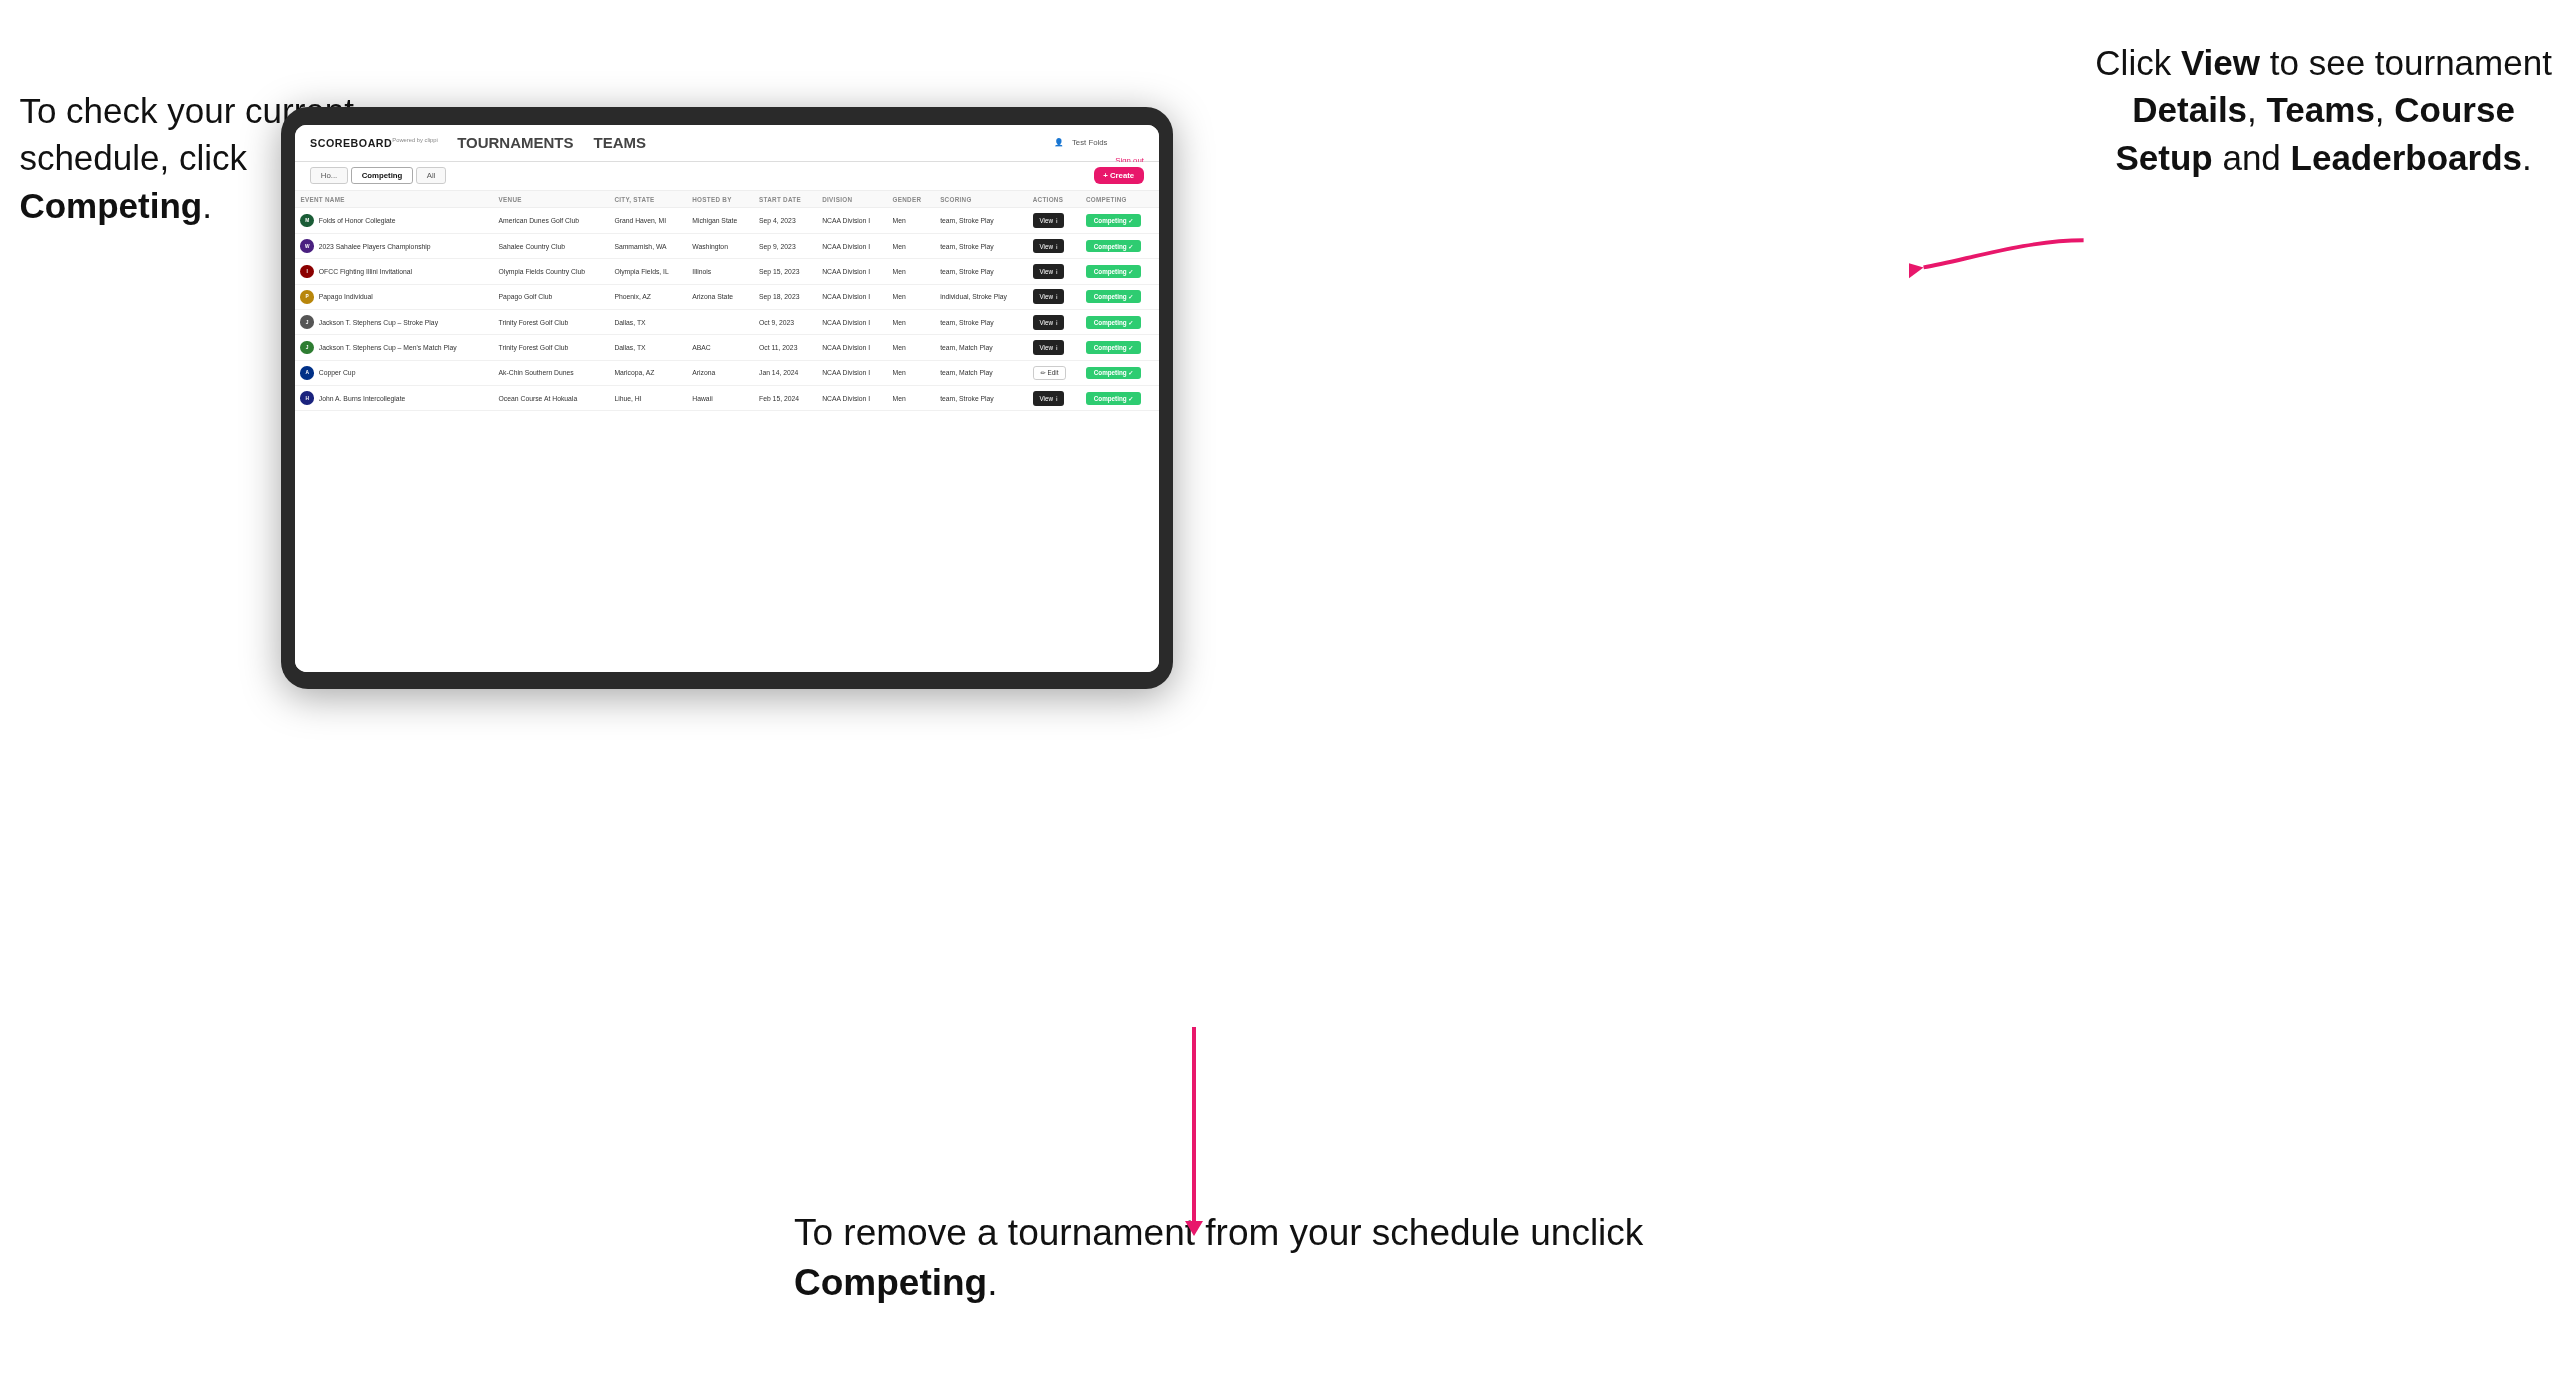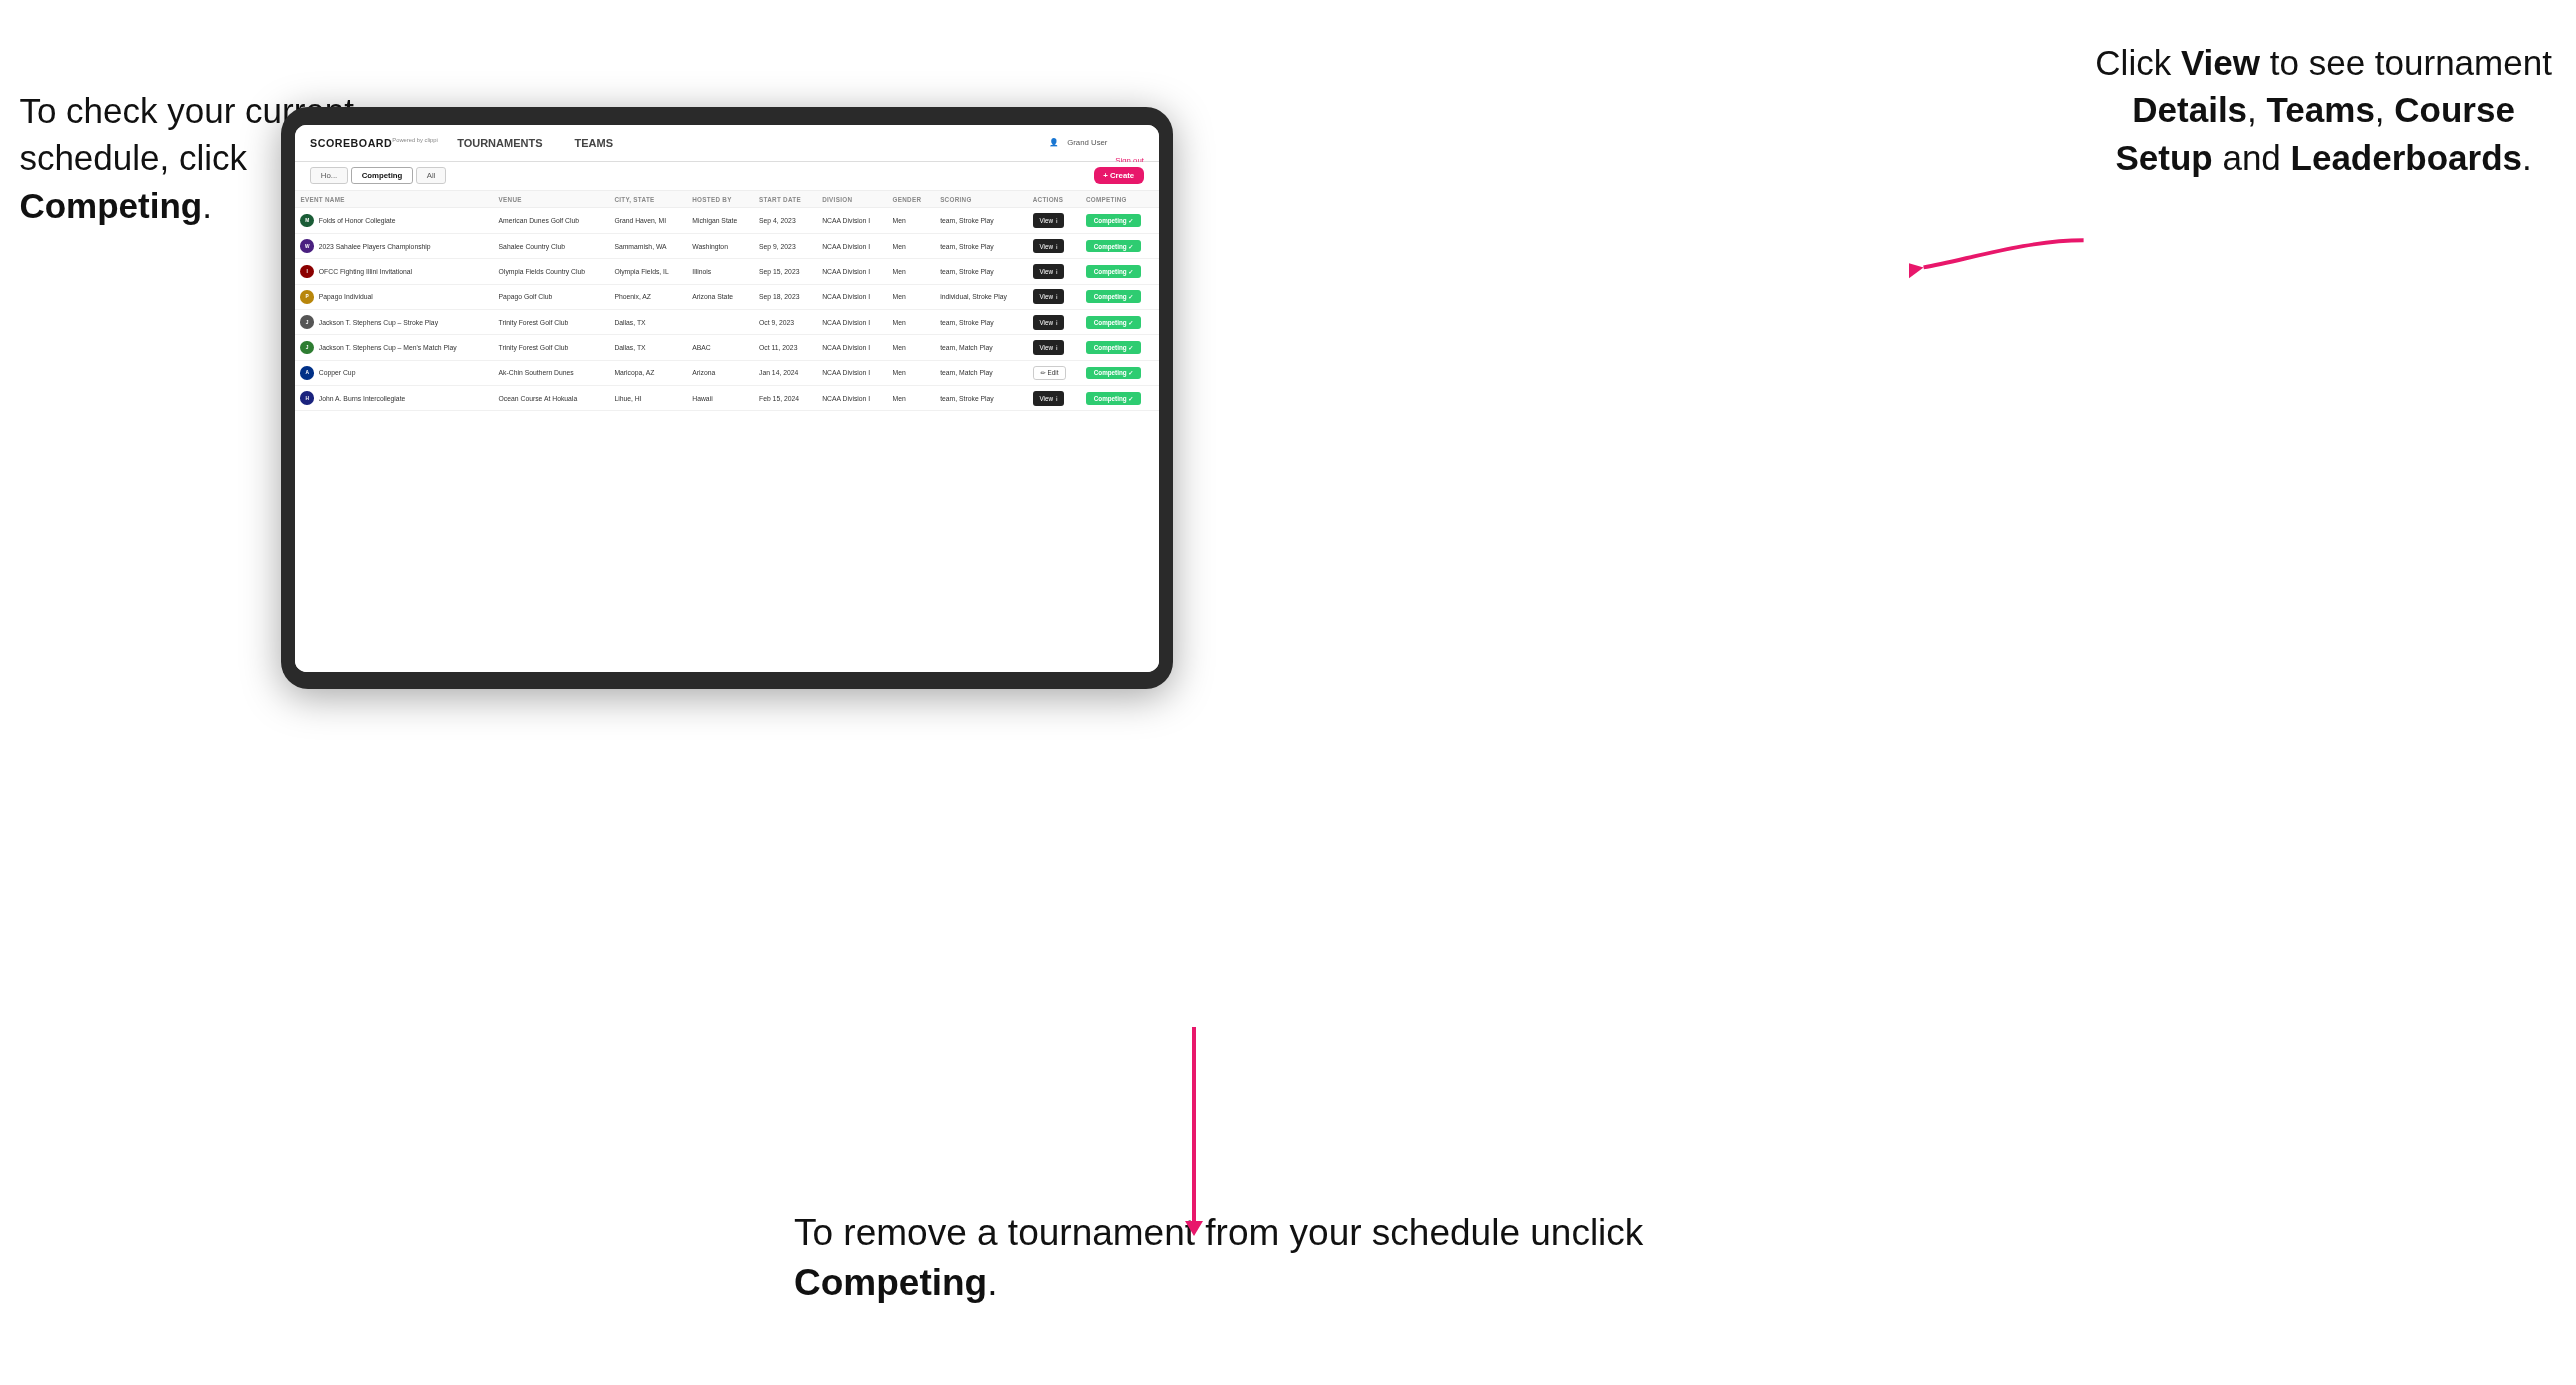--- a/index.html
+++ b/index.html
@@ -84,22 +84,22 @@
       color: #1a1a1a;
       letter-spacing: 0.5px;
     }
     .logo-sub {
       font-size: 5.8px;
       color: #888;
     }
 
     .nav-links {
       display: flex;
-      gap: 32px;
-      font-size: 11px;
+      gap: 20px;
+      font-size: 15px;
       font-weight: 600;
       color: #444;
       flex: 1;
     }
     .nav-link { cursor: pointer; }
 
     .nav-right {
       display: flex;
       align-items: center;
       gap: 7.8px;
@@ -333,21 +333,21 @@
       <div class="logo-area">
         <span class="logo-text">SCOREBOARD</span>
         <span class="logo-sub">Powered by clippi</span>
       </div>
       <div class="nav-links">
         <span class="nav-link">TOURNAMENTS</span>
         <span class="nav-link">TEAMS</span>
       </div>
       <div class="nav-right">
         <span>👤</span>
-        <span>Grand User</span>
+        <span>Test Folds</span>
         <span style="color:#e8176b;cursor:pointer;margin-top:36px;">Sign out</span>
       </div>
     </div>
 
     <div class="filter-bar">
       <div class="filter-tabs">
         <button class="filter-tab">Ho...</button>
         <button class="filter-tab active">Competing</button>
         <button class="filter-tab">All</button>
       </div>

